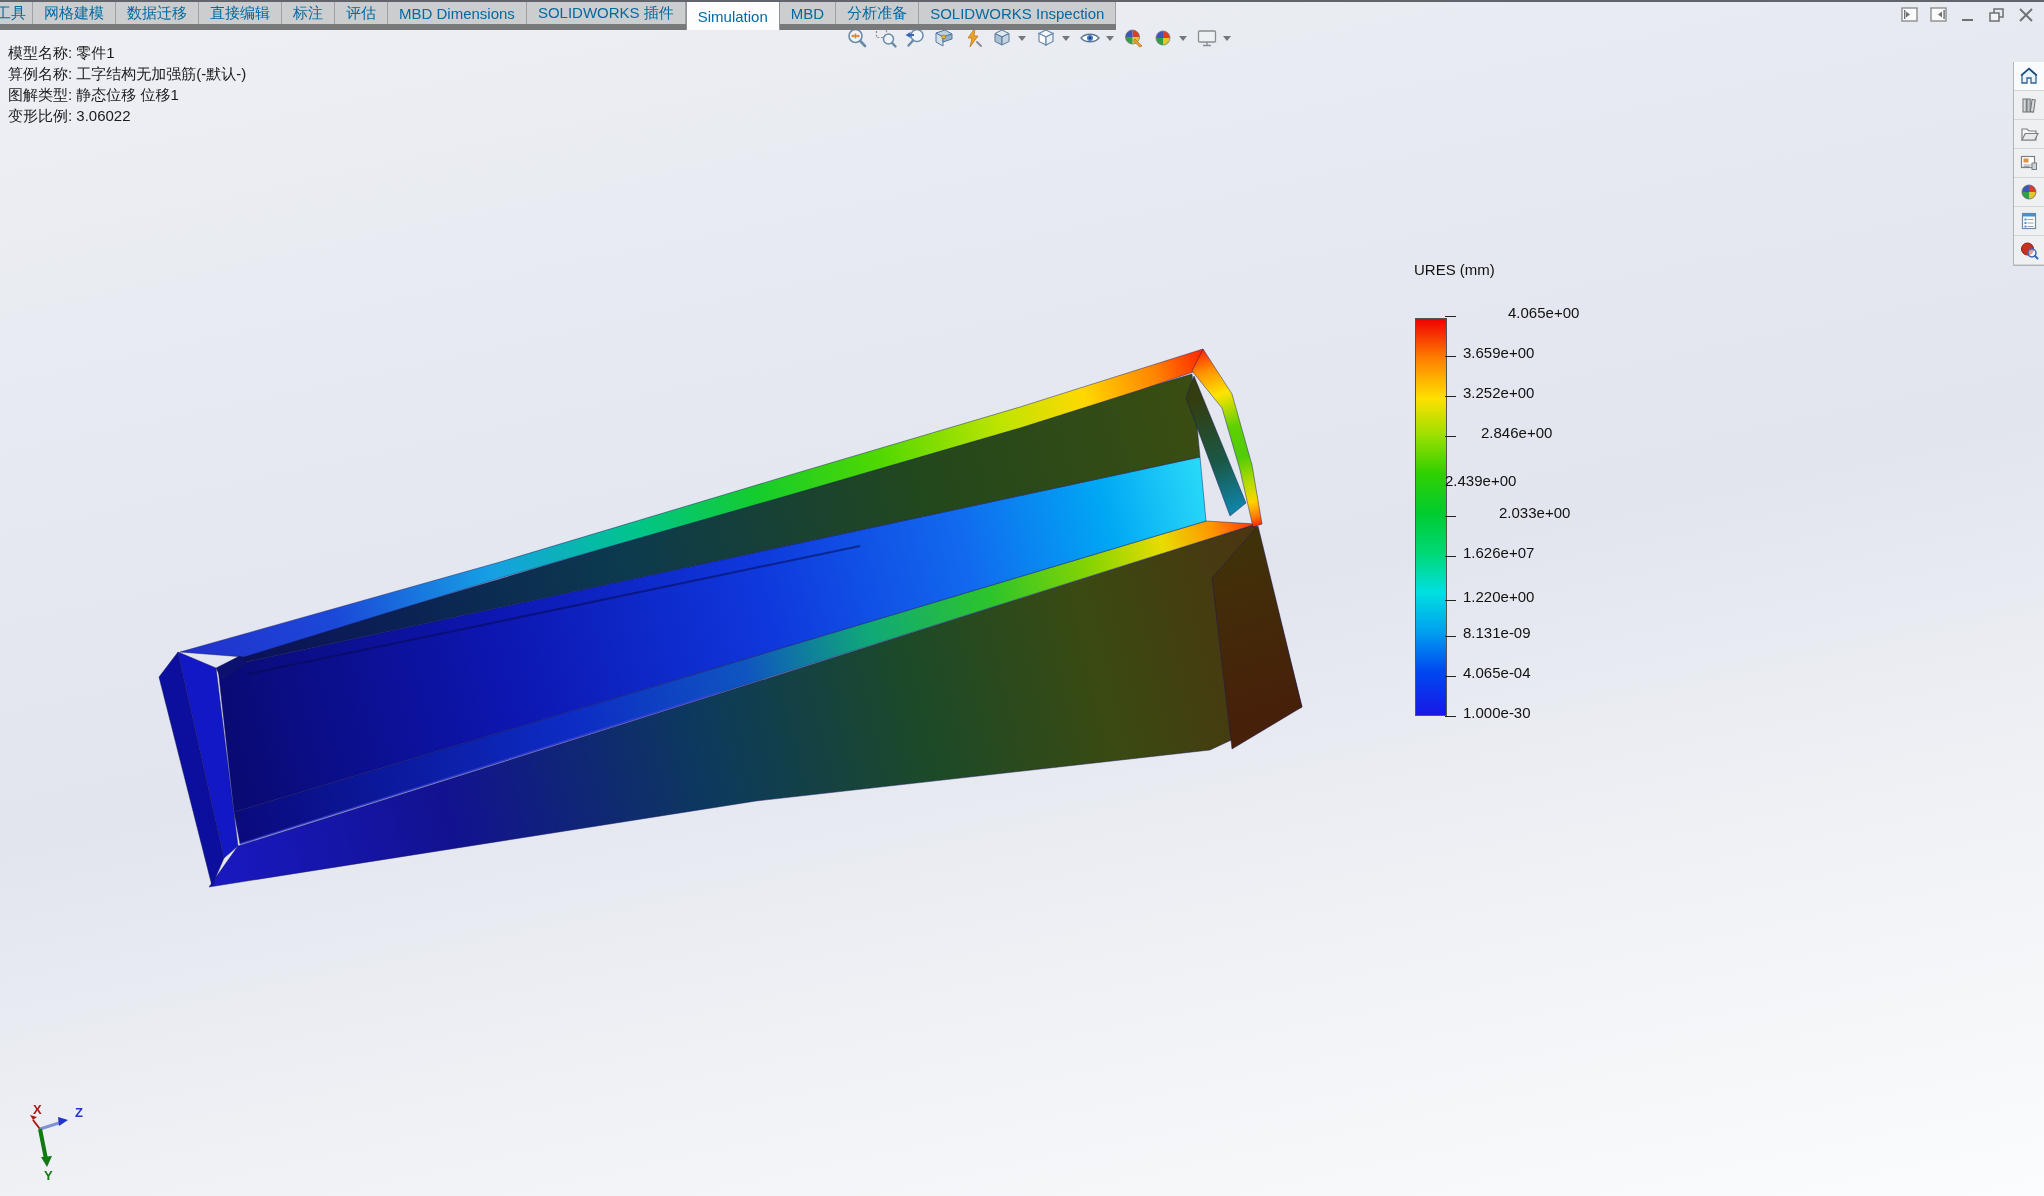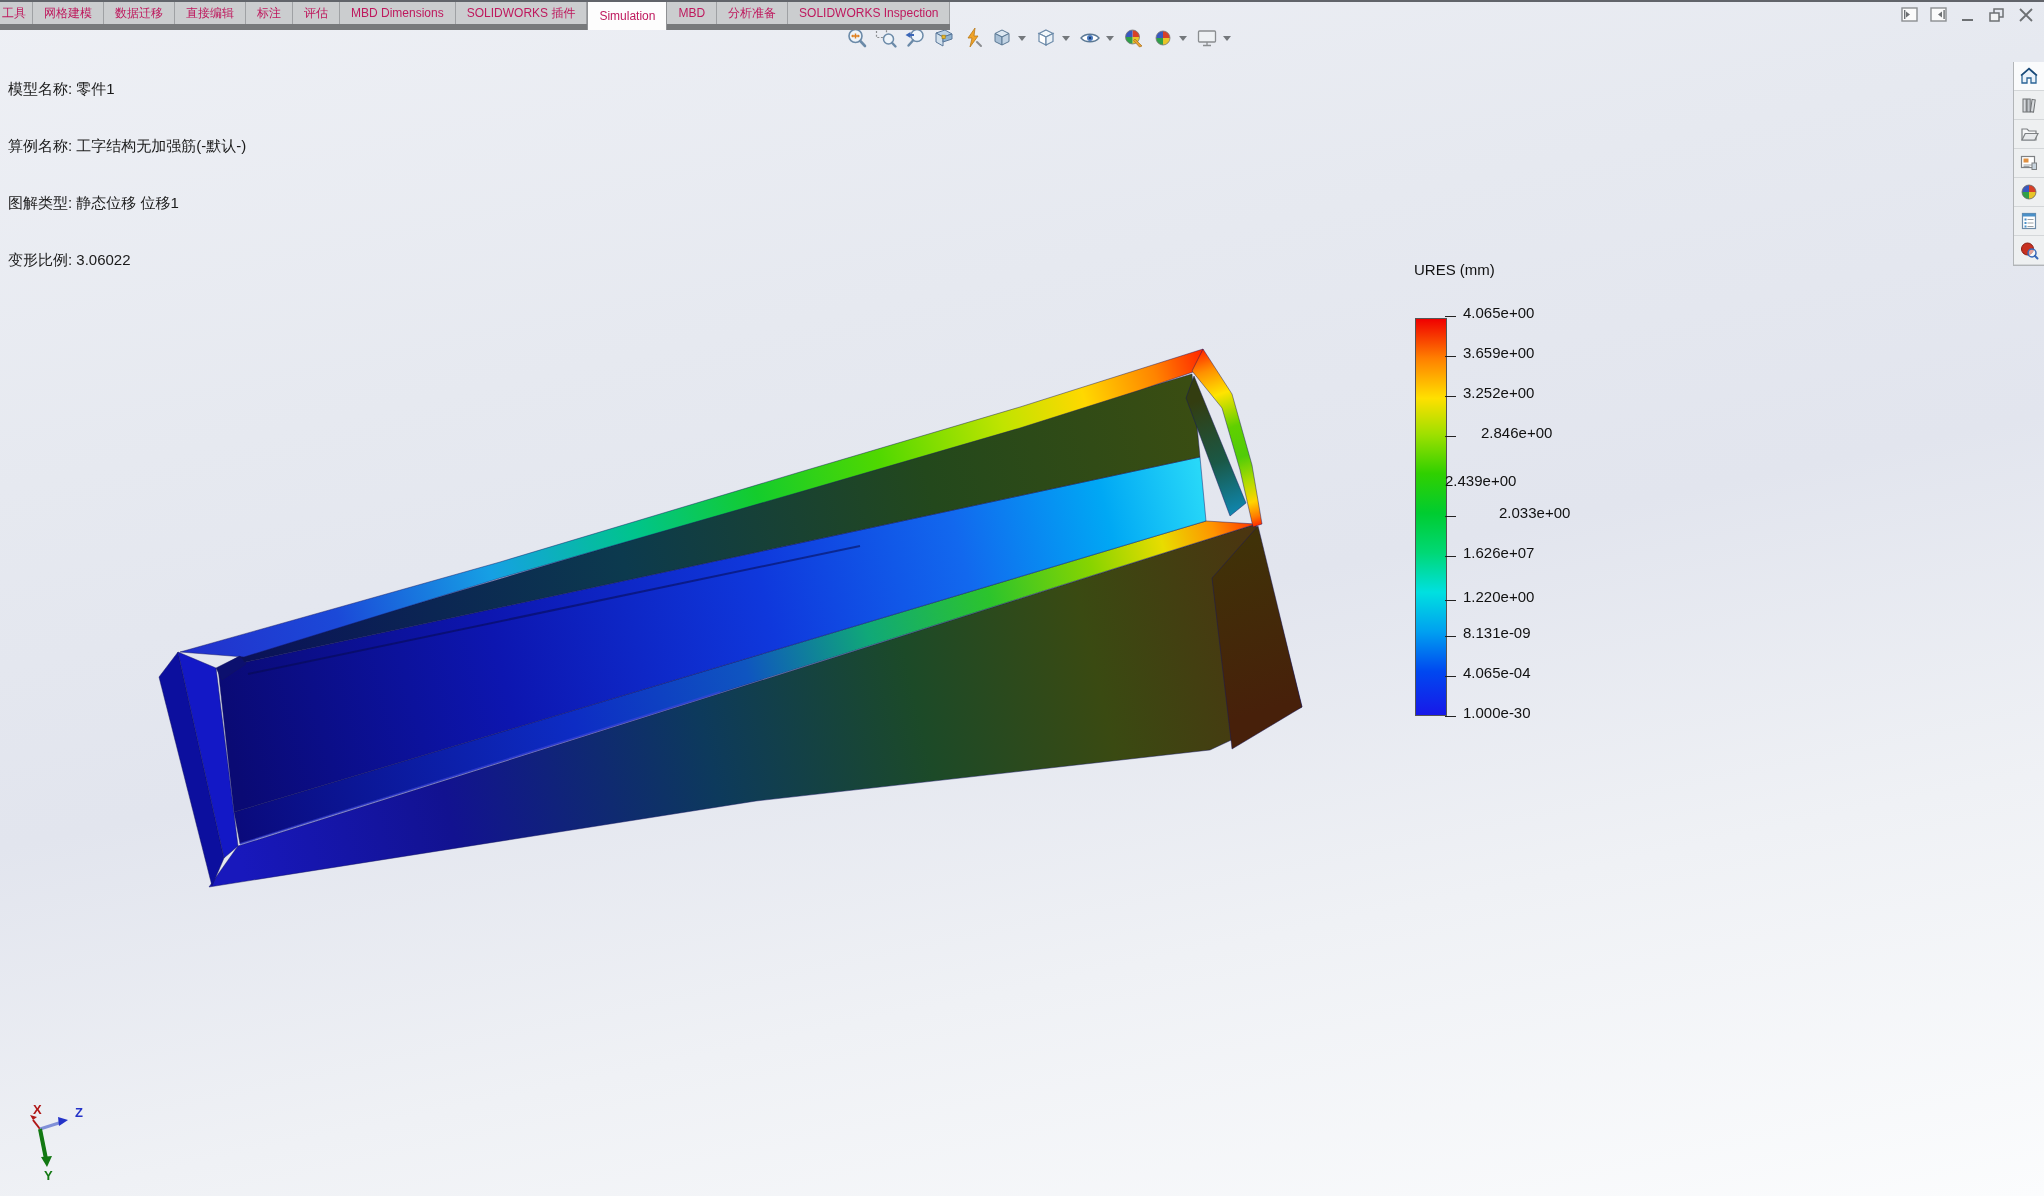--- a/index.html
+++ b/index.html
@@ -4,29 +4,29 @@
 <style>
   html,body{margin:0;padding:0;}
   .stage{position:relative;width:2044px;height:1196px;overflow:hidden;
     font-family:"Liberation Sans","DejaVu Sans",sans-serif;
     background:linear-gradient(168deg,#eef0f5 0%,#e6e9f0 30%,#e2e5ee 52%,#eff1f5 74%,#fbfcfd 100%);}
   .topline{position:absolute;left:0;top:0;width:2044px;height:2px;background:#61646a;}
   
   .tabbar{position:absolute;left:0;top:2px;height:28px;display:inline-flex;background:#cbcdcf;z-index:10;}
   .tabstrip{position:absolute;left:0;bottom:0;height:6px;width:100%;background:#77797b;z-index:0;}
   .tab{position:relative;z-index:1;height:22px;padding:0 11px;display:flex;align-items:center;
-    background:#cbcdcf;border-right:1px solid #9fa1a4;font-size:12px;color:#be185d;white-space:nowrap;cursor:default;}
+    background:#cbcdcf;border-right:1px solid #9fa1a4;font-size:15px;color:#0369a1;white-space:nowrap;cursor:default;}
   .tab.clip{width:26px;padding:0 6px 0 0;overflow:hidden;justify-content:flex-end;border-left:none;}
   .tab.active{height:28px;z-index:2;background:#fdfdfd;border-right:1px solid #8f9194;border-left:1px solid #8f9194;}
   
   .wincontrols{position:absolute;right:8px;top:6px;display:flex;gap:9px;align-items:center;z-index:11;}
   .winbtn{width:20px;height:18px;display:flex;align-items:center;justify-content:center;}
   
   .annotation{position:absolute;left:8px;top:42px;font-size:15px;color:#1a1a1a;z-index:5;}
-  .annotation div{line-height:21px;white-space:pre;margin-top:36px;}
+  .annotation div{line-height:21px;white-space:pre;}
   
   .hud{position:absolute;left:843px;top:24px;height:28px;display:flex;align-items:center;z-index:5;}
   .tbtn{width:27px;height:26px;display:flex;align-items:center;justify-content:center;margin-right:2px;cursor:pointer;}
   .caret{width:0;height:0;border-left:4px solid transparent;border-right:4px solid transparent;
     border-top:5px solid #74787c;margin:0 6px 0 1px;cursor:pointer;}
   
   .legend{position:absolute;left:1414px;top:261px;width:220px;height:480px;z-index:5;}
   .legend-title{font-size:15px;color:#111;}
   .legend-bar{position:absolute;left:1px;top:57px;width:30px;height:396px;border:1px solid #555;}
   .legend-row{position:absolute;left:31px;height:16px;display:flex;align-items:center;}
@@ -329,21 +329,21 @@
       <text x="33" y="1114" font-size="13" font-weight="bold" fill="#b01818">X</text>
       <text x="75" y="1117" font-size="13" font-weight="bold" fill="#2433c8">Z</text>
       <text x="44" y="1180" font-size="13" font-weight="bold" fill="#127812">Y</text>
     </g>
   </svg>
 
   <div class="legend">
     <div class="legend-title">URES (mm)</div>
     <div class="legend-bar" style="background: linear-gradient(rgb(240, 0, 0) 0%, rgb(255, 128, 0) 10%, rgb(255, 224, 0) 20%, rgb(160, 224, 0) 29%, rgb(48, 208, 0) 39%, rgb(0, 204, 48) 49%, rgb(0, 216, 117) 59%, rgb(0, 224, 224) 69%, rgb(0, 160, 240) 79%, rgb(0, 72, 240) 89%, rgb(24, 24, 232) 100%);"></div>
     <div>
-    <div class="legend-row" style="top: 43px;">
+    <div class="legend-row" style="top: 43px; gap: 45px;">
       <span class="legend-tick"></span>
       <span class="legend-value">4.065e+00</span>
     </div>
 
     <div class="legend-row" style="top: 83px;">
       <span class="legend-tick"></span>
       <span class="legend-value">3.659e+00</span>
     </div>
 
     <div class="legend-row" style="top: 123px;">

